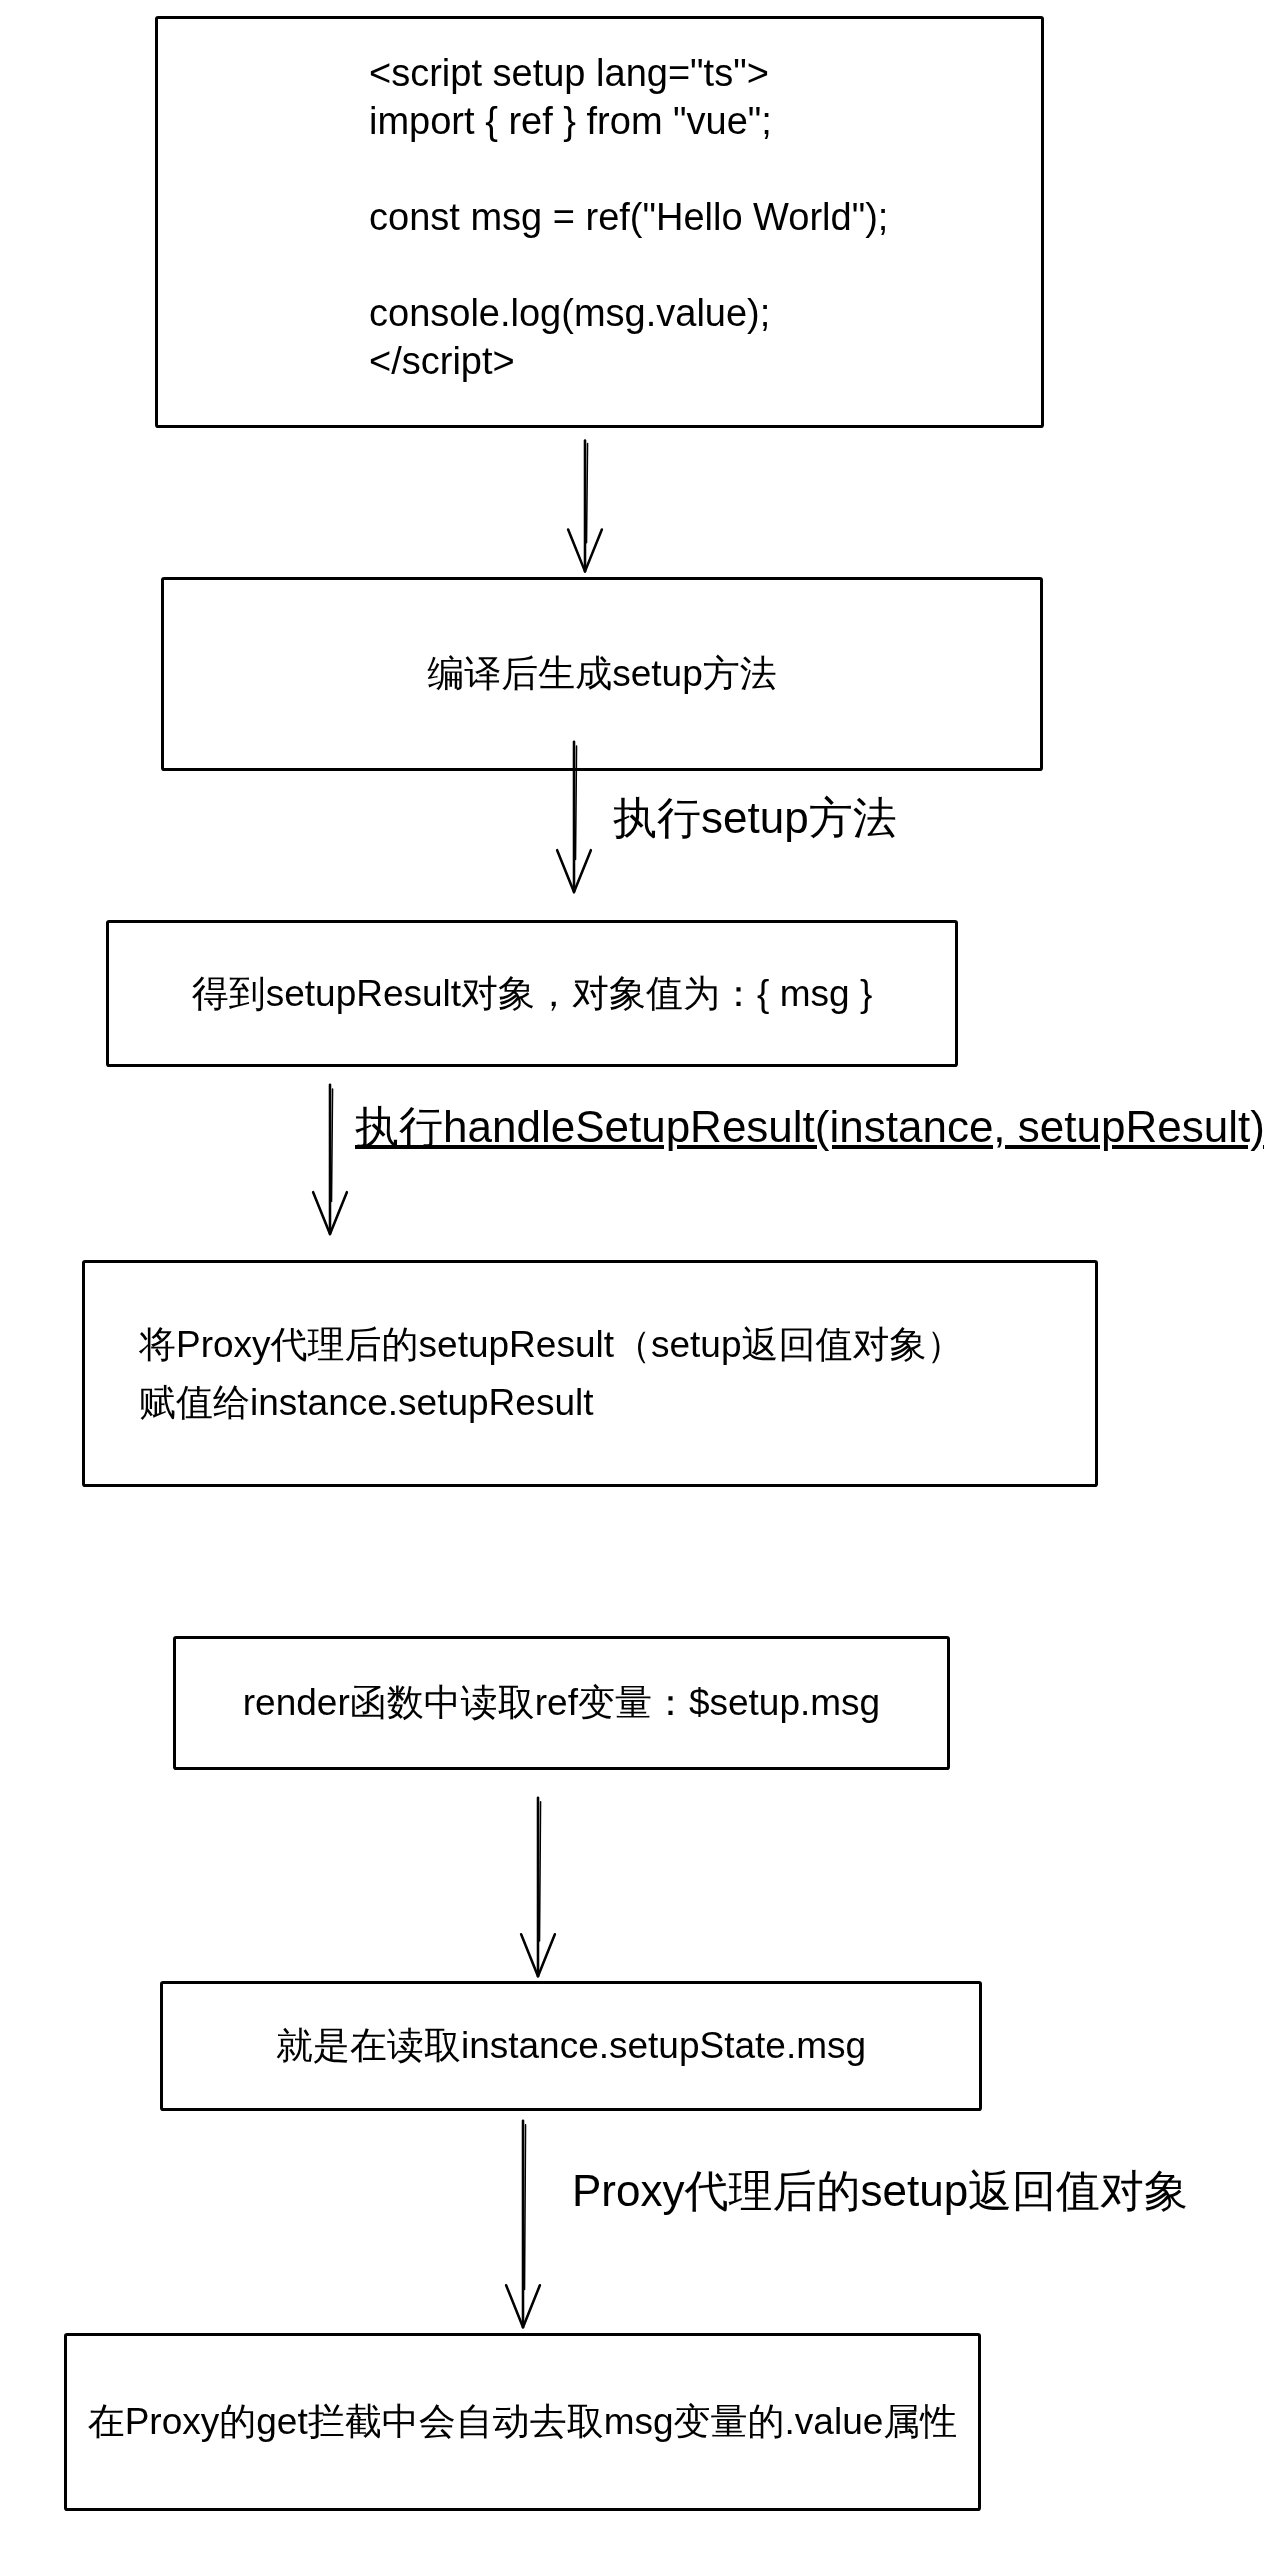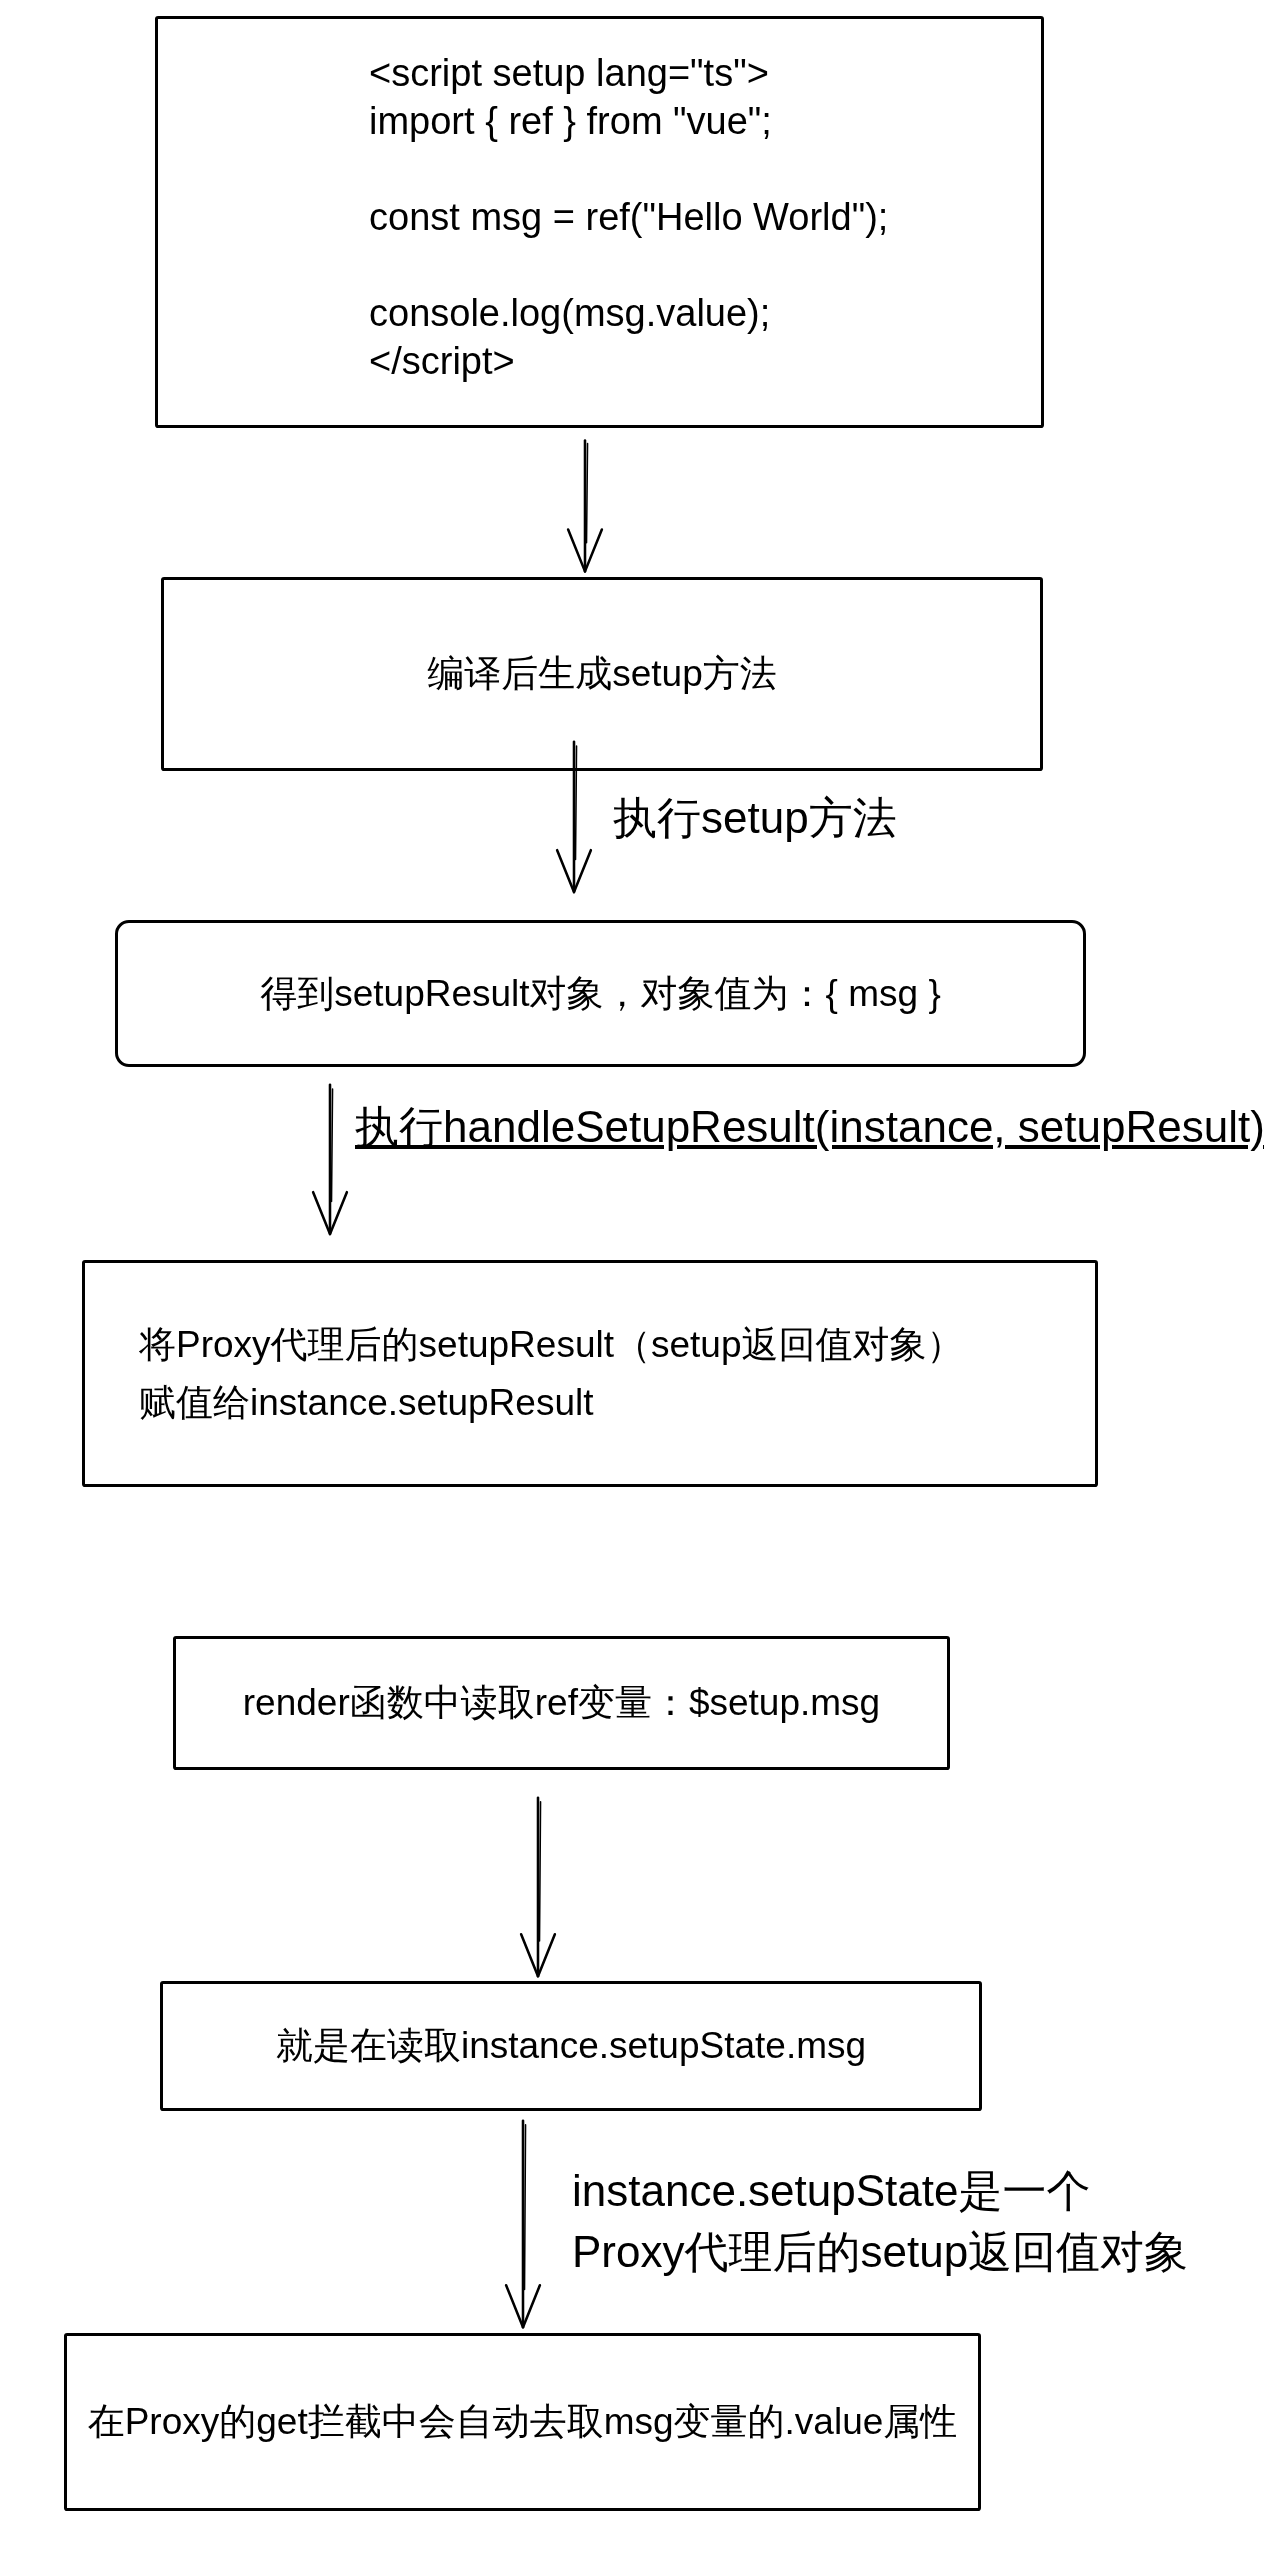--- a/index.html
+++ b/index.html
@@ -79,21 +79,21 @@
 
   <svg class="arrow" style="left:551px; top:741px;" width="46" height="155" viewBox="0 0 90 300">
     <line x1="45" y1="0" x2="45" y2="294" stroke-width="5"></line>
     <line x1="50" y1="8" x2="48" y2="230" stroke-width="3"></line>
     <polyline points="12,212 45,294 78,212" stroke-width="5"></polyline>
   </svg>
   <div class="edge-label" style="left:613px; top:787px;">
     <div class="txt-line">执行setup方法</div>
   </div>
 
-  <div class="node center" style="left:115px; top:920px; width:971px; height:147px;border-radius:14px;">
+  <div class="node center" style="left:106px; top:920px; width:852px; height:147px;">
     <div class="txt-line">得到setupResult对象，对象值为：{ msg }</div>
   </div>
 
   <svg class="arrow" style="left:307px; top:1084px;" width="46" height="154" viewBox="0 0 90 298">
     <line x1="45" y1="0" x2="45" y2="292" stroke-width="5"></line>
     <line x1="50" y1="8" x2="48" y2="228" stroke-width="3"></line>
     <polyline points="12,210 45,292 78,210" stroke-width="5"></polyline>
   </svg>
   <div class="edge-label" style="left:355px; top:1096px;text-decoration:underline;">
     <div class="txt-line">执行handleSetupResult(instance, setupResult)</div>
@@ -117,21 +117,20 @@
   <div class="node center" style="left:160px; top:1981px; width:822px; height:130px;">
     <div class="txt-line">就是在读取instance.setupState.msg</div>
   </div>
 
   <svg class="arrow" style="left:500px; top:2120px;" width="46" height="211" viewBox="0 0 90 410">
     <line x1="45" y1="0" x2="45" y2="404" stroke-width="5"></line>
     <line x1="50" y1="8" x2="48" y2="330" stroke-width="3"></line>
     <polyline points="12,322 45,404 78,322" stroke-width="5"></polyline>
   </svg>
   <div class="edge-label" style="left:572px; top:2160px;">
-    <div class="txt-line">instance.setupState是一个</div>
     <div class="txt-line">Proxy代理后的setup返回值对象</div>
   </div>
 
   <div class="node center" style="left:64px; top:2333px; width:917px; height:178px;">
     <div class="txt-line">在Proxy的get拦截中会自动去取msg变量的.value属性</div>
   </div>
 
 </div>
 
 

